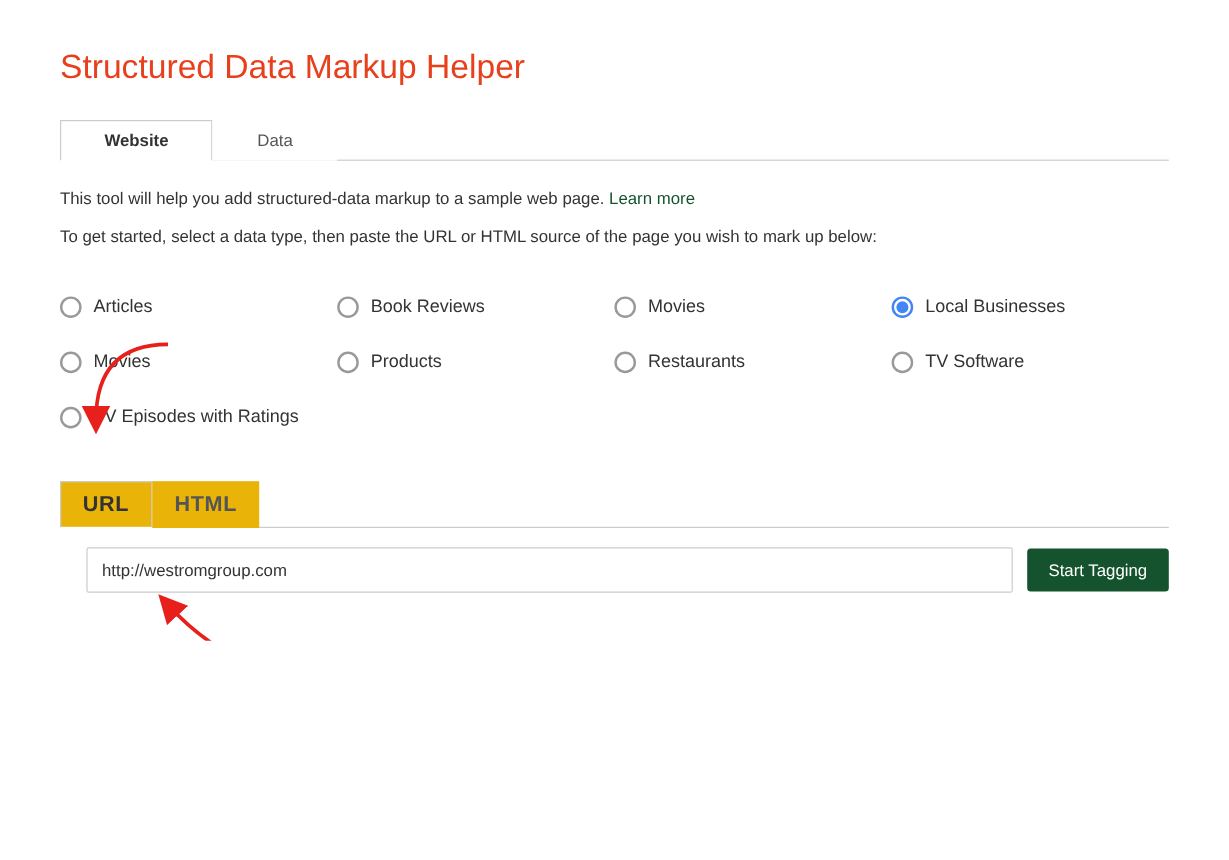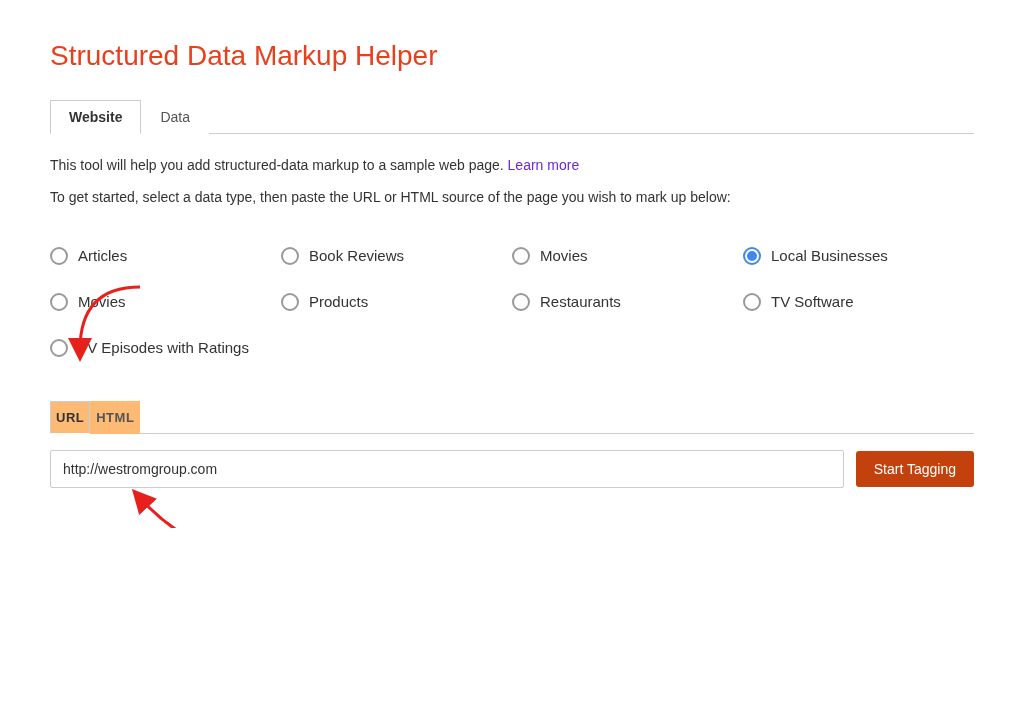--- a/index.html
+++ b/index.html
@@ -18,21 +18,21 @@
       margin-bottom: 28px;
     }
 
     
     .tabs {
       display: flex;
       border-bottom: 1px solid #ccc;
       margin-bottom: 20px;
     }
     .tab {
-      padding: 8px 18px;
+      padding: 8px 36px;
       cursor: pointer;
       font-size: 14px;
       color: #555;
       border: 1px solid transparent;
       margin-bottom: -1px;
       background: #fff;
     }
     .tab.active {
       border: 1px solid #ccc;
       border-bottom: 1px solid #fff;
@@ -41,21 +41,21 @@
     }
 
     
     .desc {
       margin-bottom: 10px;
       color: #333;
       font-size: 14px;
       line-height: 1.6;
     }
     .learn-more {
-      color: #6d28d9;
+      color: #14532d;
       text-decoration: none;
     }
 
     
     .data-types {
       display: grid;
       grid-template-columns: repeat(4, 1fr);
       gap: 0;
       margin: 24px 0 30px 0;
     }
@@ -93,28 +93,28 @@
       background: #4285f4;
     }
 
     
     .input-tabs {
       display: flex;
       border-bottom: 1px solid #ccc;
       margin-bottom: 16px;
     }
     .input-tab {
-      padding: 8px 5px;
-      cursor: pointer;
-      font-size: 13px;
+      padding: 8px 18px;
+      cursor: pointer;
+      font-size: 18px;
       font-weight: bold;
       color: #555;
       border: 1px solid transparent;
       margin-bottom: -1px;
-      background: #fdba74;
+      background: #eab308;
       text-transform: uppercase;
       letter-spacing: 0.5px;
     }
     .input-tab.active {
       border: 1px solid #ccc;
       border-bottom: 1px solid #fff;
       color: #333;
     }
 
     
@@ -126,24 +126,25 @@
     }
 
     .url-input {
       flex: 1;
       padding: 10px 12px;
       border: 1px solid #ccc;
       font-size: 14px;
       color: #333;
       outline: none;
       border-radius: 2px;
+      margin-left: 22px;
     }
 
     .start-btn {
-      background: #c2410c;
+      background: #14532d;
       color: #fff;
       border: none;
       padding: 10px 18px;
       font-size: 14px;
       cursor: pointer;
       border-radius: 3px;
       white-space: nowrap;
       font-weight: 500;
     }
 

